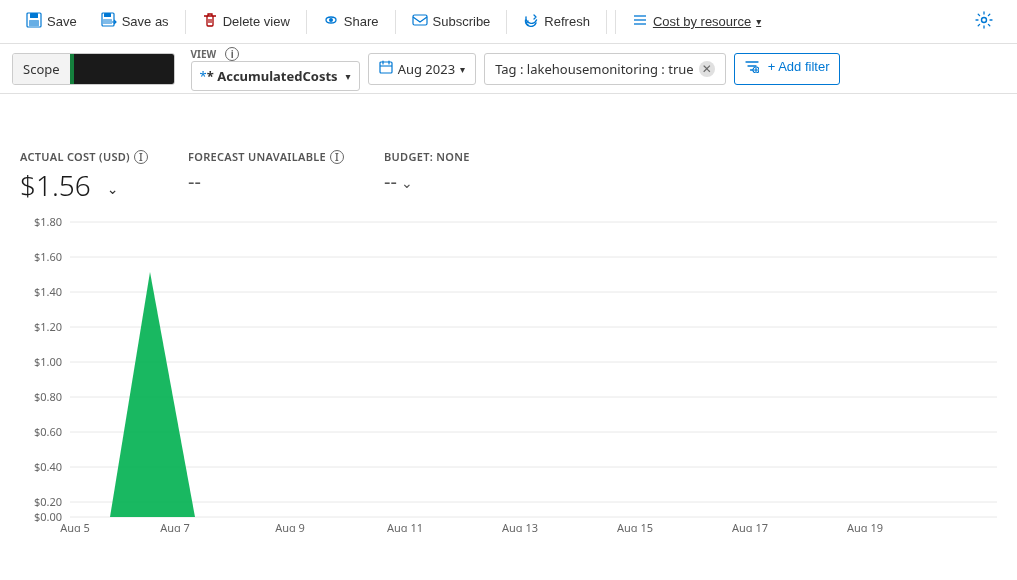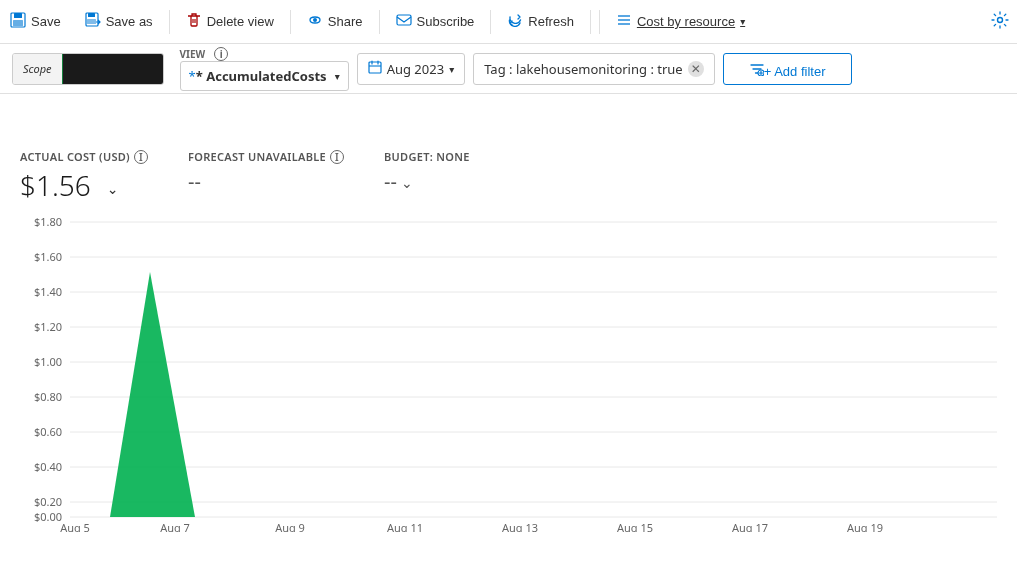--- a/index.html
+++ b/index.html
@@ -11,21 +11,21 @@
       width: 1017px;
       height: 580px;
       overflow: hidden;
     }
 
     
     .toolbar {
       display: flex;
       align-items: center;
       gap: 4px;
-      padding: 6px 0;
+      padding: 6px 16px;
       border-bottom: 1px solid #e0e0e0;
       background: #fff;
       height: 44px;
     }
     .toolbar-btn {
       display: flex;
       align-items: center;
       gap: 5px;
       padding: 5px 10px;
       border: none;
@@ -80,28 +80,27 @@
     .scope-container {
       display: flex;
       align-items: center;
       border: 1px solid #ccc;
       border-radius: 3px;
       overflow: hidden;
       height: 32px;
     }
     .scope-label {
       padding: 0 10px;
-      font-size: 11px;
+      font-size: 13px;
       color: #333;
       background: #f3f3f3;
-      border-right: 1px solid #15803d;
+      border-right: 4px solid #15803d;
       height: 100%;
       display: flex;
       align-items: center;
-      font-style: italic;
     }
     .scope-value {
       width: 100px;
       height: 100%;
       background: #1a1a1a;
     }
     .view-dropdown {
       display: flex;
       flex-direction: column;
       margin-left: 8px;
@@ -159,23 +158,23 @@
       display: flex;
       align-items: center;
       justify-content: center;
       width: 16px;
       height: 16px;
       border-radius: 50%;
       background: #e0e0e0;
     }
     .add-filter-btn {
       display: flex;
-      align-items: flex-end;
-      gap: 0;
-      padding: 5px 26px;
+      align-items: flex-start;
+      gap: 9px;
+      padding: 5px 10px;
       border: 1px solid #0078d4;
       border-radius: 3px;
       cursor: pointer;
       font-size: 13px;
       color: #0078d4;
       background: #fff;
       height: 32px;
     }
 
     

